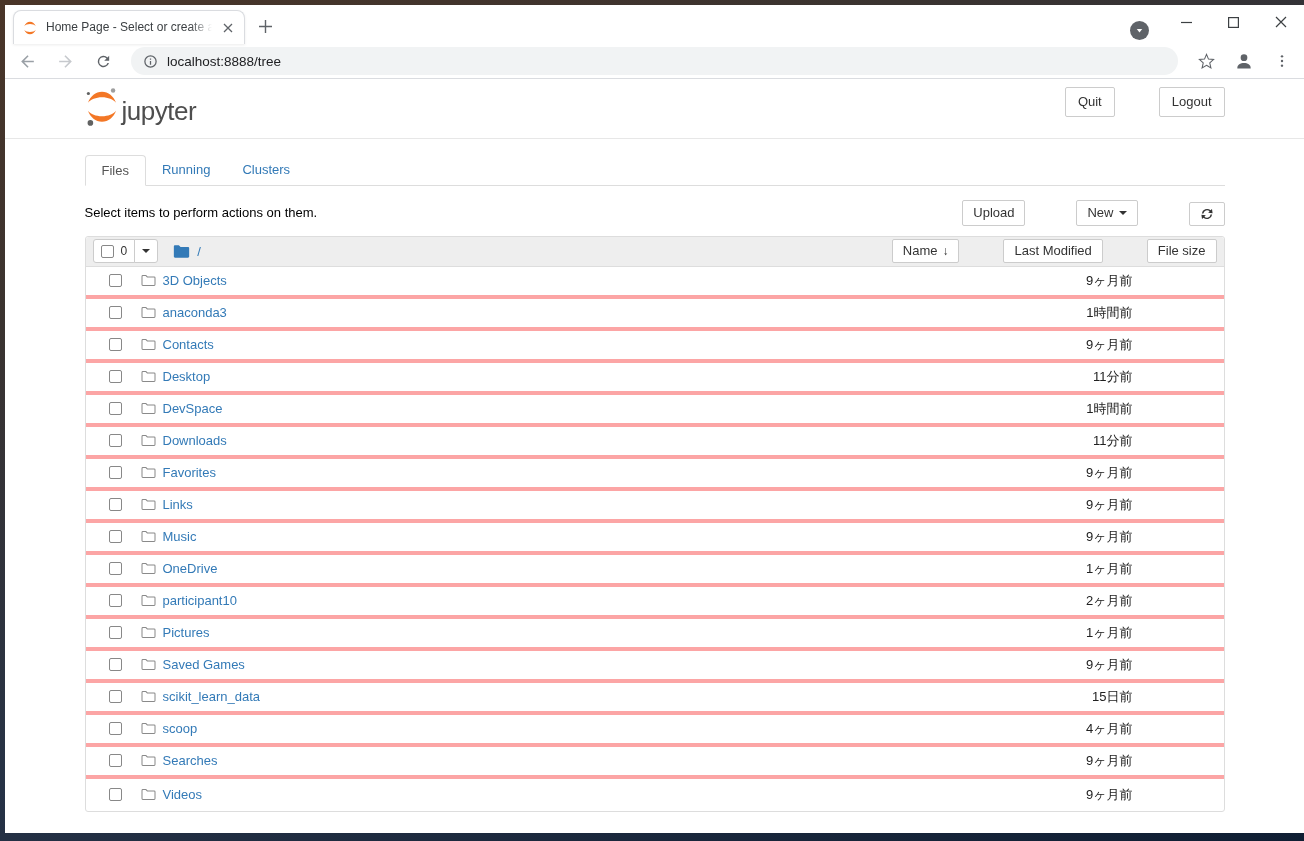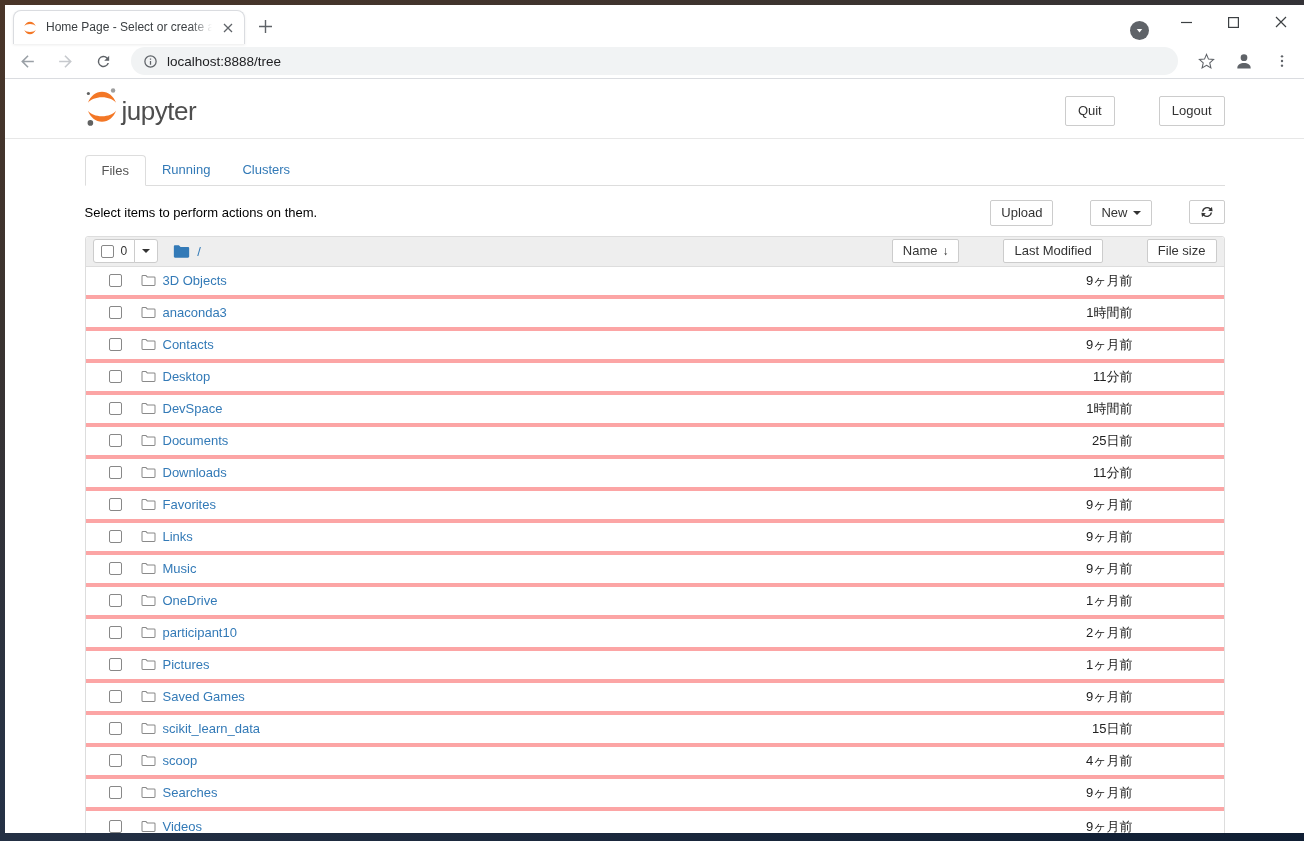--- a/index.html
+++ b/index.html
@@ -37,36 +37,36 @@
   .toolbar{ height:35px; border-bottom:1px solid #dadce0; display:flex; align-items:center; padding:0 7px; gap:8px; flex:none; background:#fff;}
   .nav-ic{ width:30px; height:30px; border-radius:50%; }
   .omnibox{
     flex:1; height:28px; background:#f1f3f4; border-radius:14px;
     display:flex; align-items:center; padding:0 12px; gap:9px; margin:0 5px;
   }
   .url-text{ font-size:13.5px; color:#202124; }
   
   .page{ flex:1; background:#fff; overflow:hidden; color:#333; }
   .jp-header{ border-bottom:1px solid #e7e7e7; }
-  .jp-header-inner{ width:1140px; margin:0 auto; display:flex; align-items:flex-end; justify-content:space-between; padding:8px 0 12px; }
+  .jp-header-inner{ width:1140px; margin:0 auto; display:flex; align-items:flex-start; justify-content:space-between; padding:8px 0 12px; }
   .logo{ display:flex; align-items:flex-end; gap:3px; cursor:pointer; }
   .logo-text{ font-size:26px; color:#4e4e4e; letter-spacing:-0.5px; line-height:1; padding-bottom:2px;}
   .hdr-buttons{ display:flex; gap:9px; }
   .btn{
     background:#fff; border:1px solid #ccc; border-radius:2px;
     padding:6px 12px; font-size:13px; color:#333; cursor:pointer; line-height:1.2;
     display:inline-flex; align-items:center; gap:5px;margin-left:35px;
   }
   .jp-main{ width:1140px; margin:0 auto; padding-top:16px; }
   .nav-tabs{ display:flex; border-bottom:1px solid #ddd; }
   .nav-tab{ padding:7px 16px; font-size:13px; color:#337ab7; margin-bottom:-1px; cursor:pointer; }
   .nav-tab.active{ color:#555; background:#fff; border:1px solid #ddd; border-bottom-color:#fff; border-radius:4px 4px 0 0; }
   .action-row{ display:flex; align-items:center; justify-content:space-between; margin-top:14px; }
   .hint{ font-size:13px; color:#000; }
-  .action-right{ display:flex; gap:2px; align-items:flex-start; }
+  .action-right{ display:flex; gap:16px; align-items:flex-end; }
   .btn-sm{ padding:4px 10px; font-size:13px; }
   .caret{ width:0; height:0; border-left:4px solid transparent; border-right:4px solid transparent; border-top:4px solid #333; display:inline-block; }
   
   .list{ margin-top:10px; border:1px solid #ddd; border-radius:3px; }
   .list-header{ background:#eee; padding:4px 7px; display:flex; align-items:center; border-bottom:1px solid #ddd; border-radius:3px 3px 0 0; height:30px; }
   .btn-group{ display:flex; }
   .bg-btn{ background:#fff; border:1px solid #ccc; padding:0 7px; font-size:12px; color:#333; display:flex; align-items:center; gap:7px; height:24px; cursor:pointer; }
   .bg-btn:first-child{ border-radius:3px 0 0 3px; }
   .bg-btn:last-child{ border-radius:0 3px 3px 0; margin-left:-1px; }
   .checkbox{ width:13px; height:13px; border:1px solid #888; border-radius:2px; background:#fff; display:inline-block; flex:none; cursor:pointer; }
@@ -306,31 +306,20 @@
     <span class="row-folder">
       <svg width="15" height="13" viewBox="0 0 16 14">
                   <path d="M1 2.6c0-.5.4-.9.9-.9h3.3L6.7 3.2h7.4c.5 0 .9.4.9.9v7.3c0 .5-.4.9-.9.9H1.9c-.5 0-.9-.4-.9-.9z" fill="none" stroke="#8a8a8a" stroke-width="1.1"></path>
                 </svg>
     </span>
     <a class="row-name">DevSpace</a>
     <span class="row-modified">1時間前</span>
     <span class="row-size"></span>
   </div>
 
-  <div class="row">
-    <span class="checkbox"></span>
-    <span class="row-folder">
-      <svg width="15" height="13" viewBox="0 0 16 14">
-                  <path d="M1 2.6c0-.5.4-.9.9-.9h3.3L6.7 3.2h7.4c.5 0 .9.4.9.9v7.3c0 .5-.4.9-.9.9H1.9c-.5 0-.9-.4-.9-.9z" fill="none" stroke="#8a8a8a" stroke-width="1.1"></path>
-                </svg>
-    </span>
-    <a class="row-name">Documents</a>
-    <span class="row-modified">25日前</span>
-    <span class="row-size"></span>
-  </div>
 
   <div class="row">
     <span class="checkbox"></span>
     <span class="row-folder">
       <svg width="15" height="13" viewBox="0 0 16 14">
                   <path d="M1 2.6c0-.5.4-.9.9-.9h3.3L6.7 3.2h7.4c.5 0 .9.4.9.9v7.3c0 .5-.4.9-.9.9H1.9c-.5 0-.9-.4-.9-.9z" fill="none" stroke="#8a8a8a" stroke-width="1.1"></path>
                 </svg>
     </span>
     <a class="row-name">Downloads</a>
     <span class="row-modified">11分前</span>

